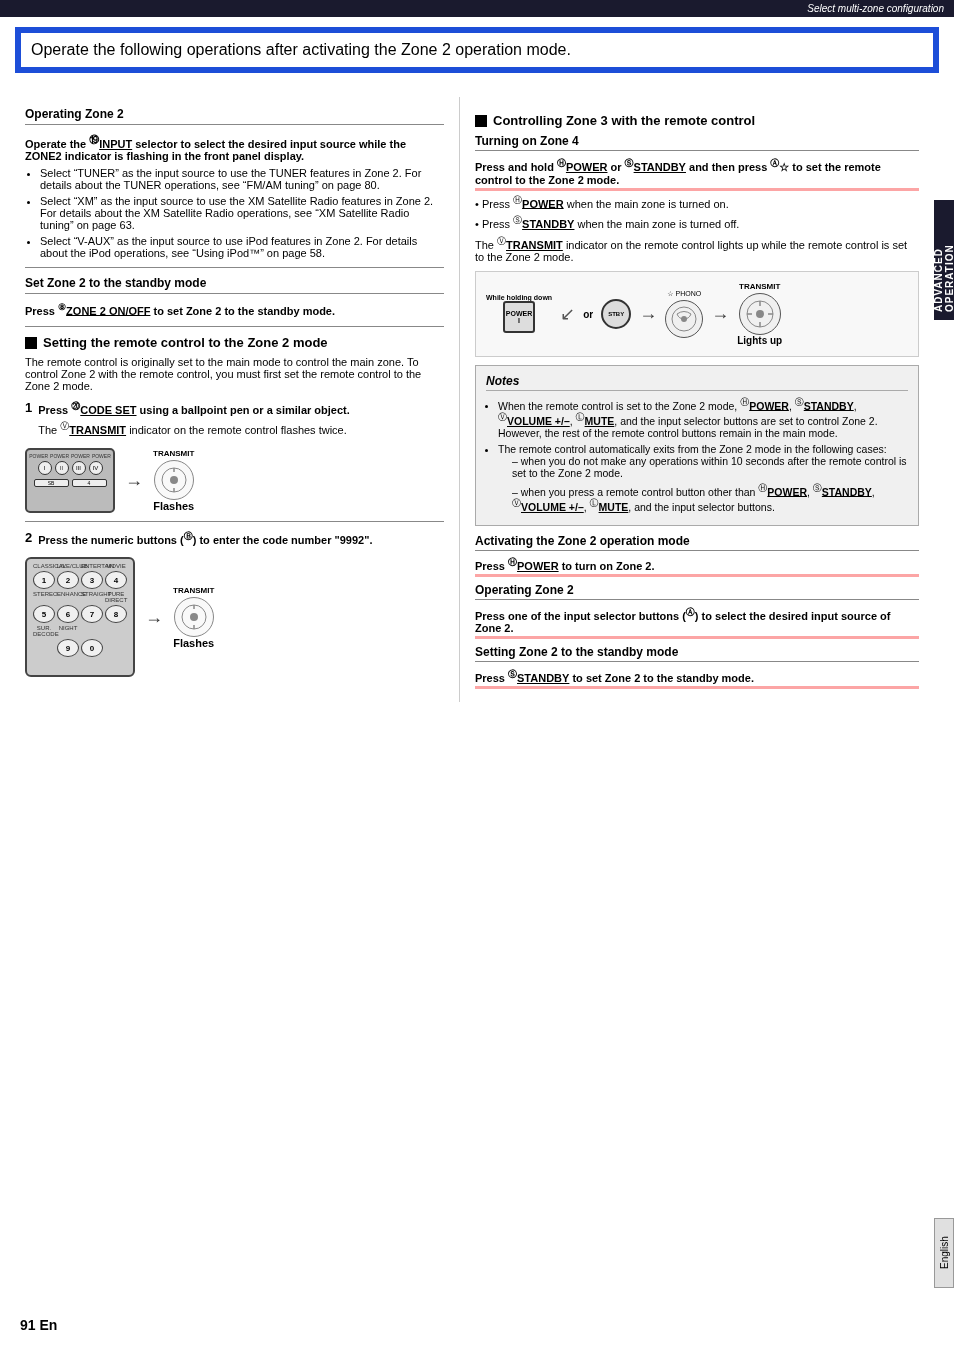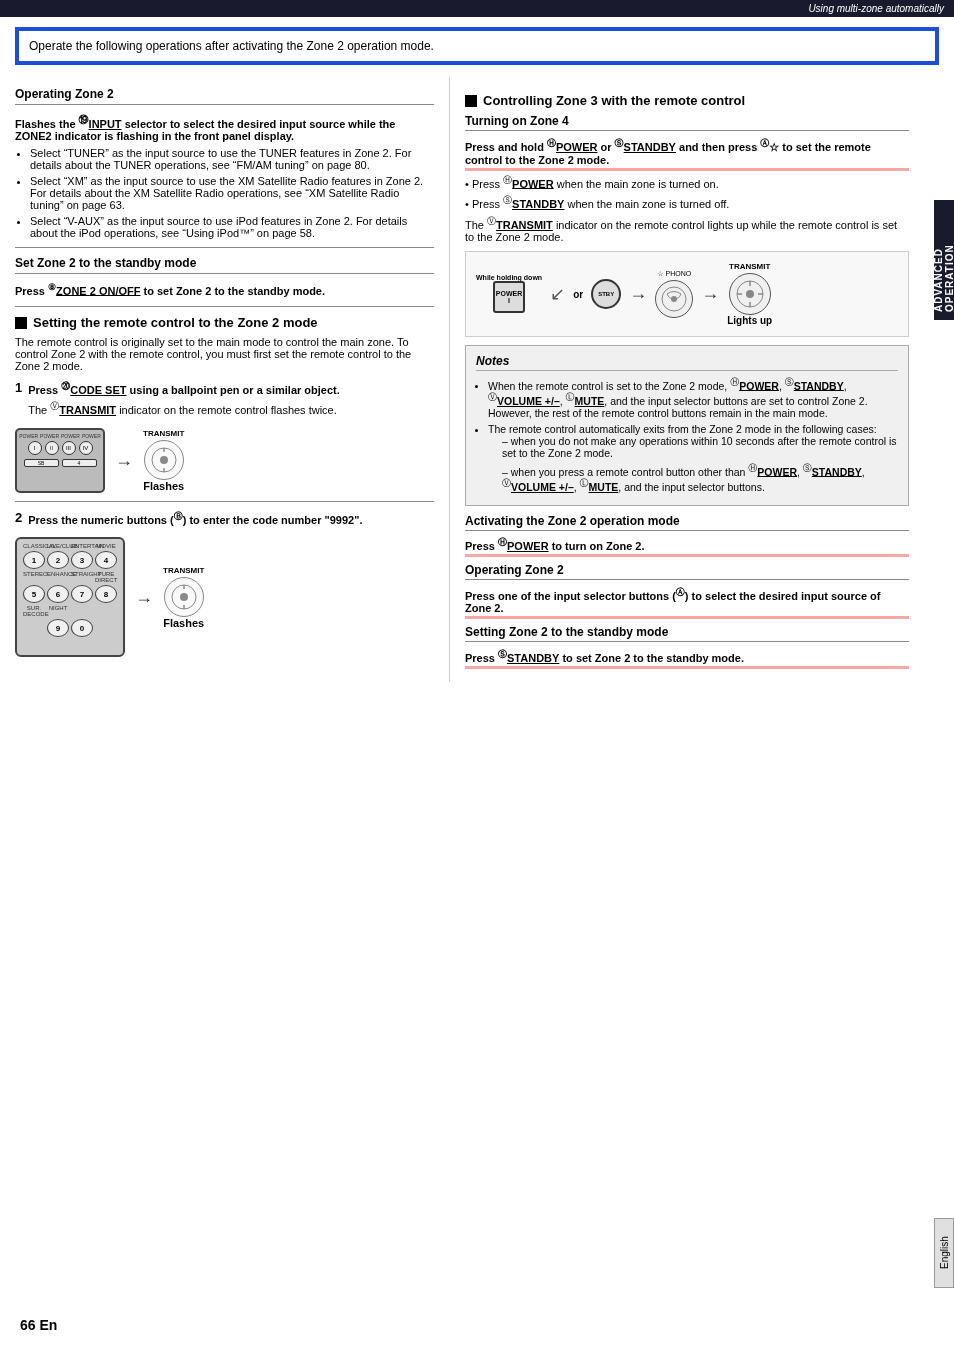--- a/index.html
+++ b/index.html
@@ -70,41 +70,42 @@
       bottom: 15px;
       left: 20px;
       font-size: 14px;
       font-weight: bold;
     }
 
     
     .main-content {
       display: flex;
       padding: 0;
+      justify-content: center;
     }
 
     
     .left-col {
       width: 450px;
       padding: 10px 15px 10px 15px;
       border-right: 1px solid #ccc;
     }
 
     
     .right-col {
       width: 484px;
       padding: 10px 25px 10px 15px;
     }
 
     
     .info-box {
-      border: 4px solid #1d4ed8;
+      border: 6px solid #1d4ed8;
       padding: 8px 10px;
-      margin-bottom: 12px;
-      font-size: 12px;
+      margin-bottom: 24px;
+      font-size: 16px;
     }
 
     h2.section-title {
       font-size: 12px;
       font-weight: bold;
       margin-bottom: 8px;
       border-bottom: 1px solid #888;
       padding-bottom: 3px;
     }
 
@@ -335,50 +336,50 @@
     .diagram-col {
       display: flex;
       flex-direction: column;
       align-items: center;
     }
   </style>
 </head>
 <body>
 
 <div class="header-bar">
-  <span>Using multi-zone automatically</span>
+  <span>Select multi-zone configuration</span>
 </div>
 
 <div class="side-tab">
   <span>ADVANCED OPERATION</span>
 </div>
 
 <div class="lang-tab">
   <span>English</span>
 </div>
 
 <div class="page-number">
-  <span>66 En</span>
+  <span>91 En</span>
 </div>
 
 <div style="padding: 10px 15px 0 15px;">
   <div class="info-box">
     <span>Operate the following operations after activating the Zone 2 operation mode.</span>
   </div>
 </div>
 
 <div class="main-content">
 
   <div class="left-col">
 
     <h2 class="section-title">Operating Zone 2</h2>
 
     <div class="bold-heading">
       <p>
-        <strong>Flashes the </strong><span style="font-size:10px; vertical-align:super; font-weight:bold;">⑲</span><strong><span class="btn-name">INPUT</span> selector to select the desired input source while the ZONE2 indicator is flashing in the front panel display.</strong>
+        <strong>Operate the </strong><span style="font-size:10px; vertical-align:super; font-weight:bold;">⑲</span><strong><span class="btn-name">INPUT</span> selector to select the desired input source while the ZONE2 indicator is flashing in the front panel display.</strong>
       </p>
     </div>
 
     <ul class="bullet-list">
       <li>Select “TUNER” as the input source to use the TUNER features in Zone 2. For details about the TUNER operations, see “FM/AM tuning” on page 80.</li>
       <li>Select “XM” as the input source to use the XM Satellite Radio features in Zone 2. For details about the XM Satellite Radio operations, see “XM Satellite Radio tuning” on page 63.</li>
       <li>Select “V-AUX” as the input source to use iPod features in Zone 2. For details about the iPod operations, see “Using iPod™” on page 58.</li>
     </ul>
 
     <hr class="divider">

